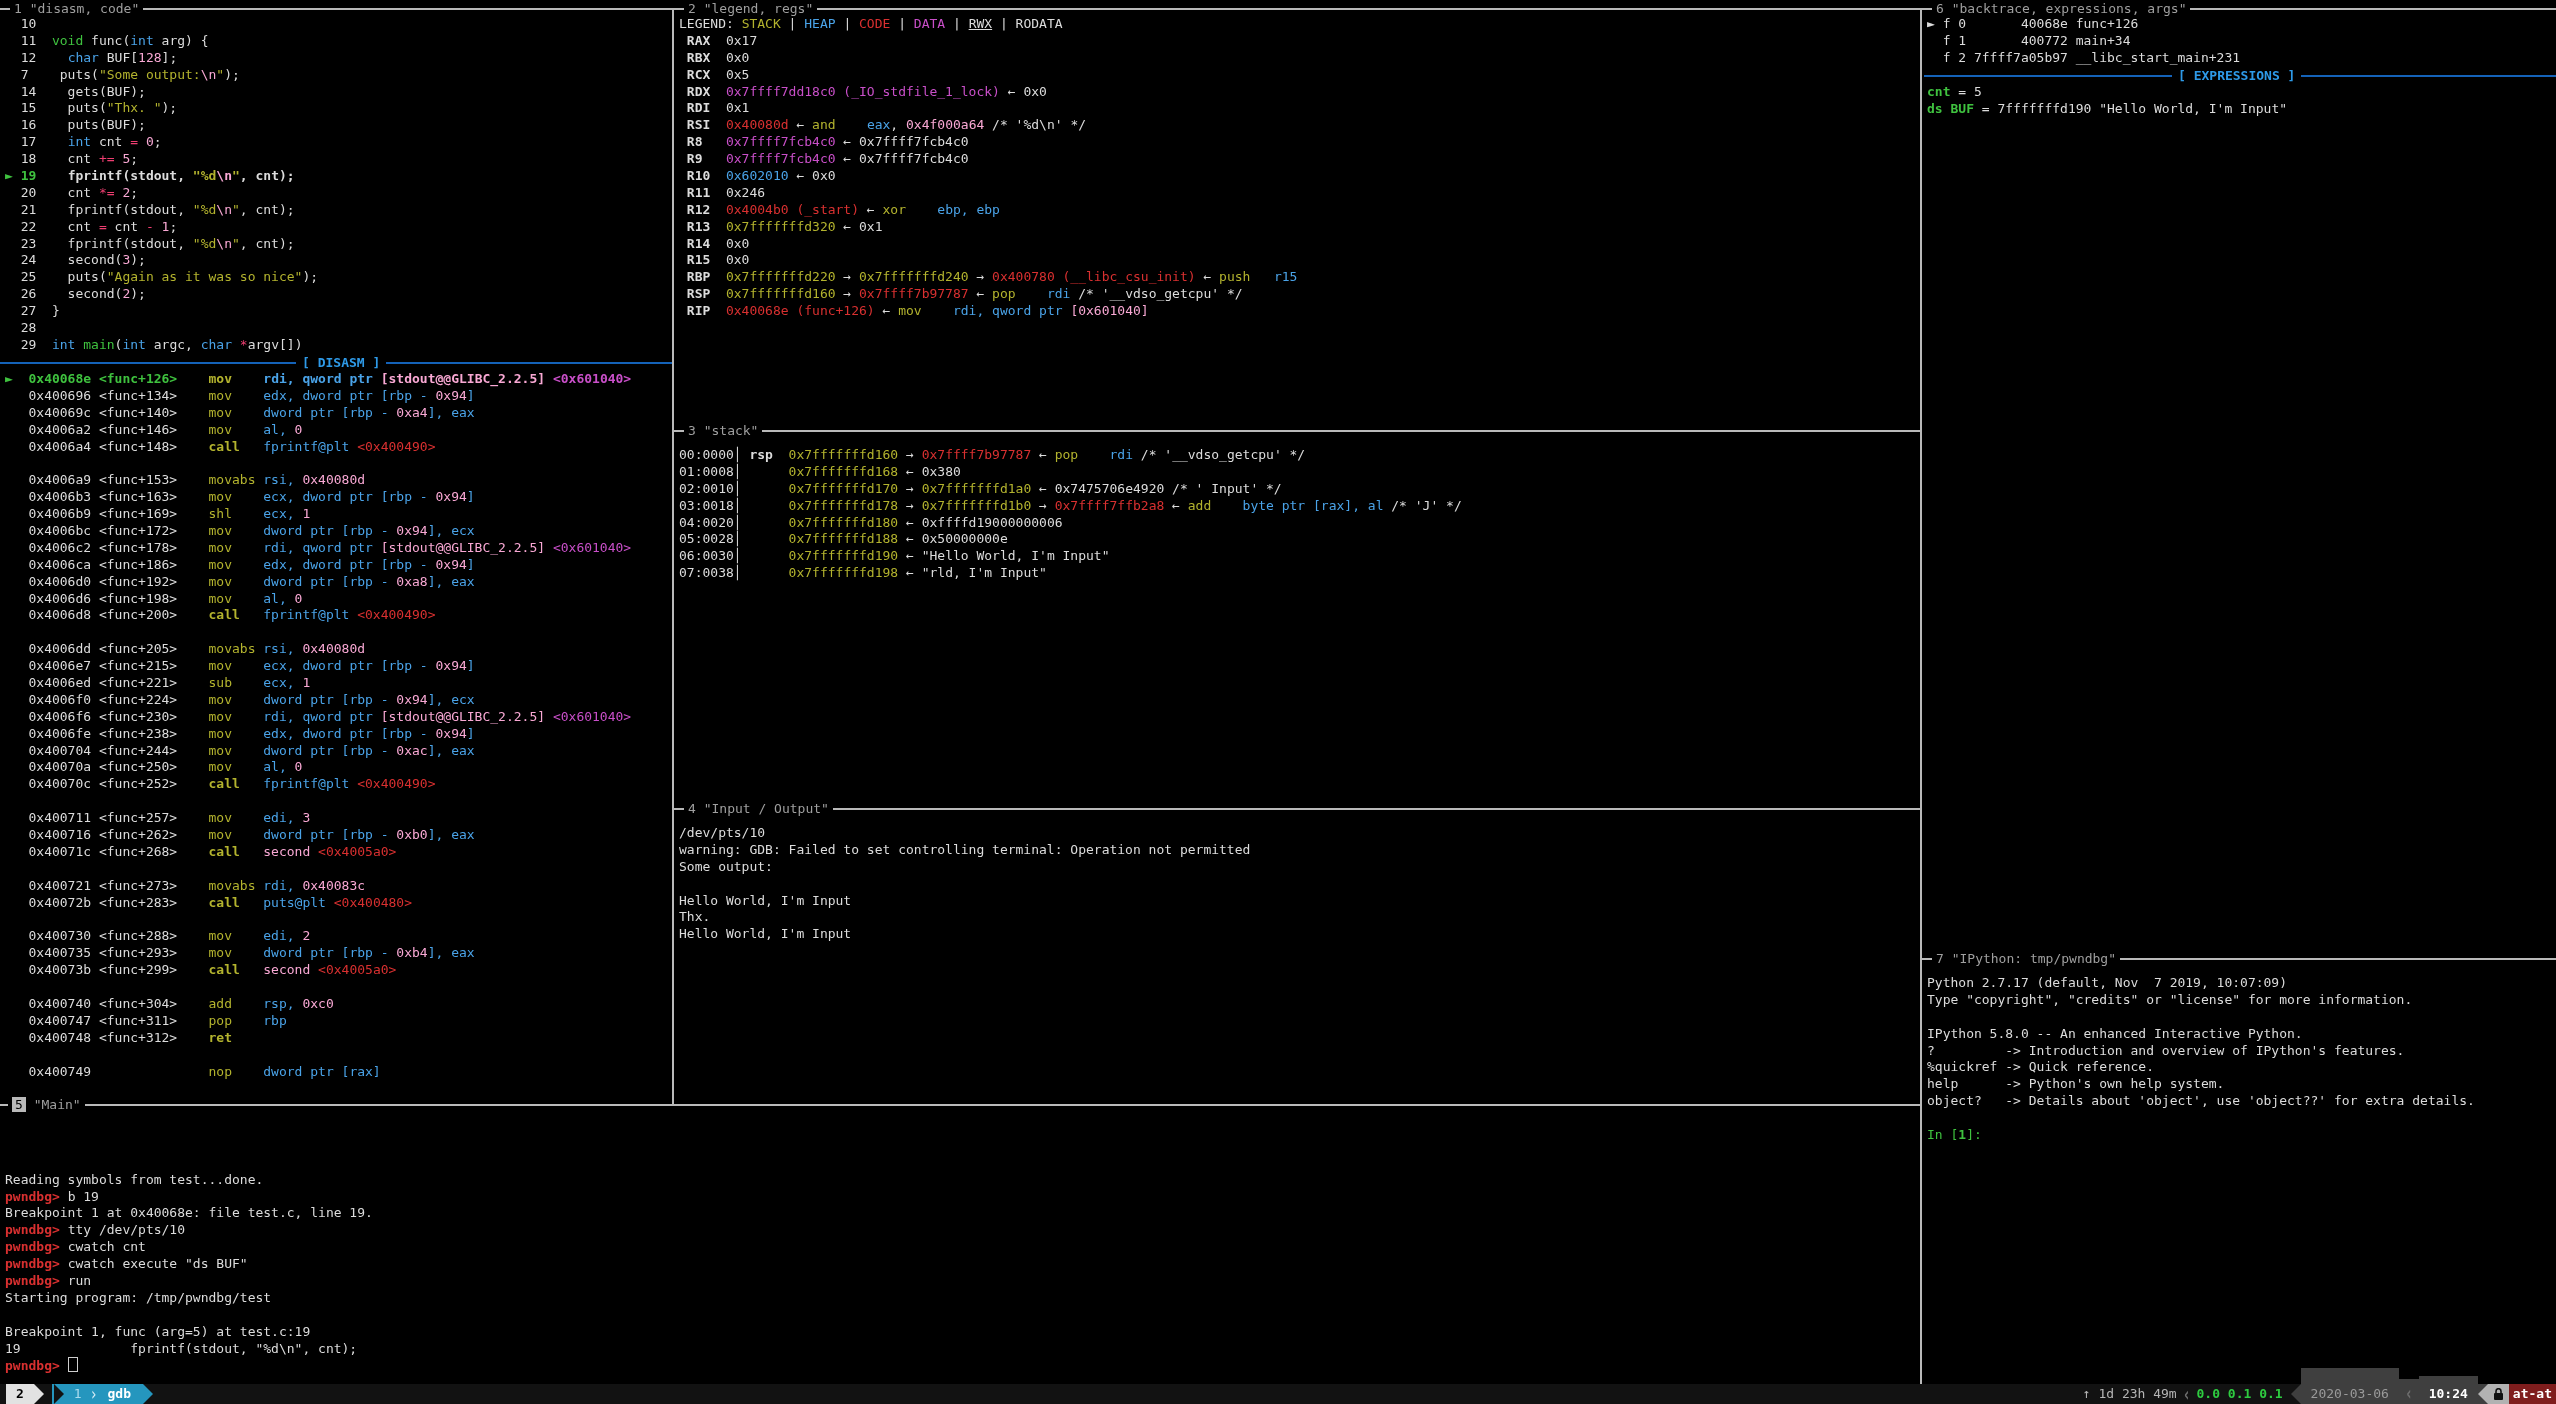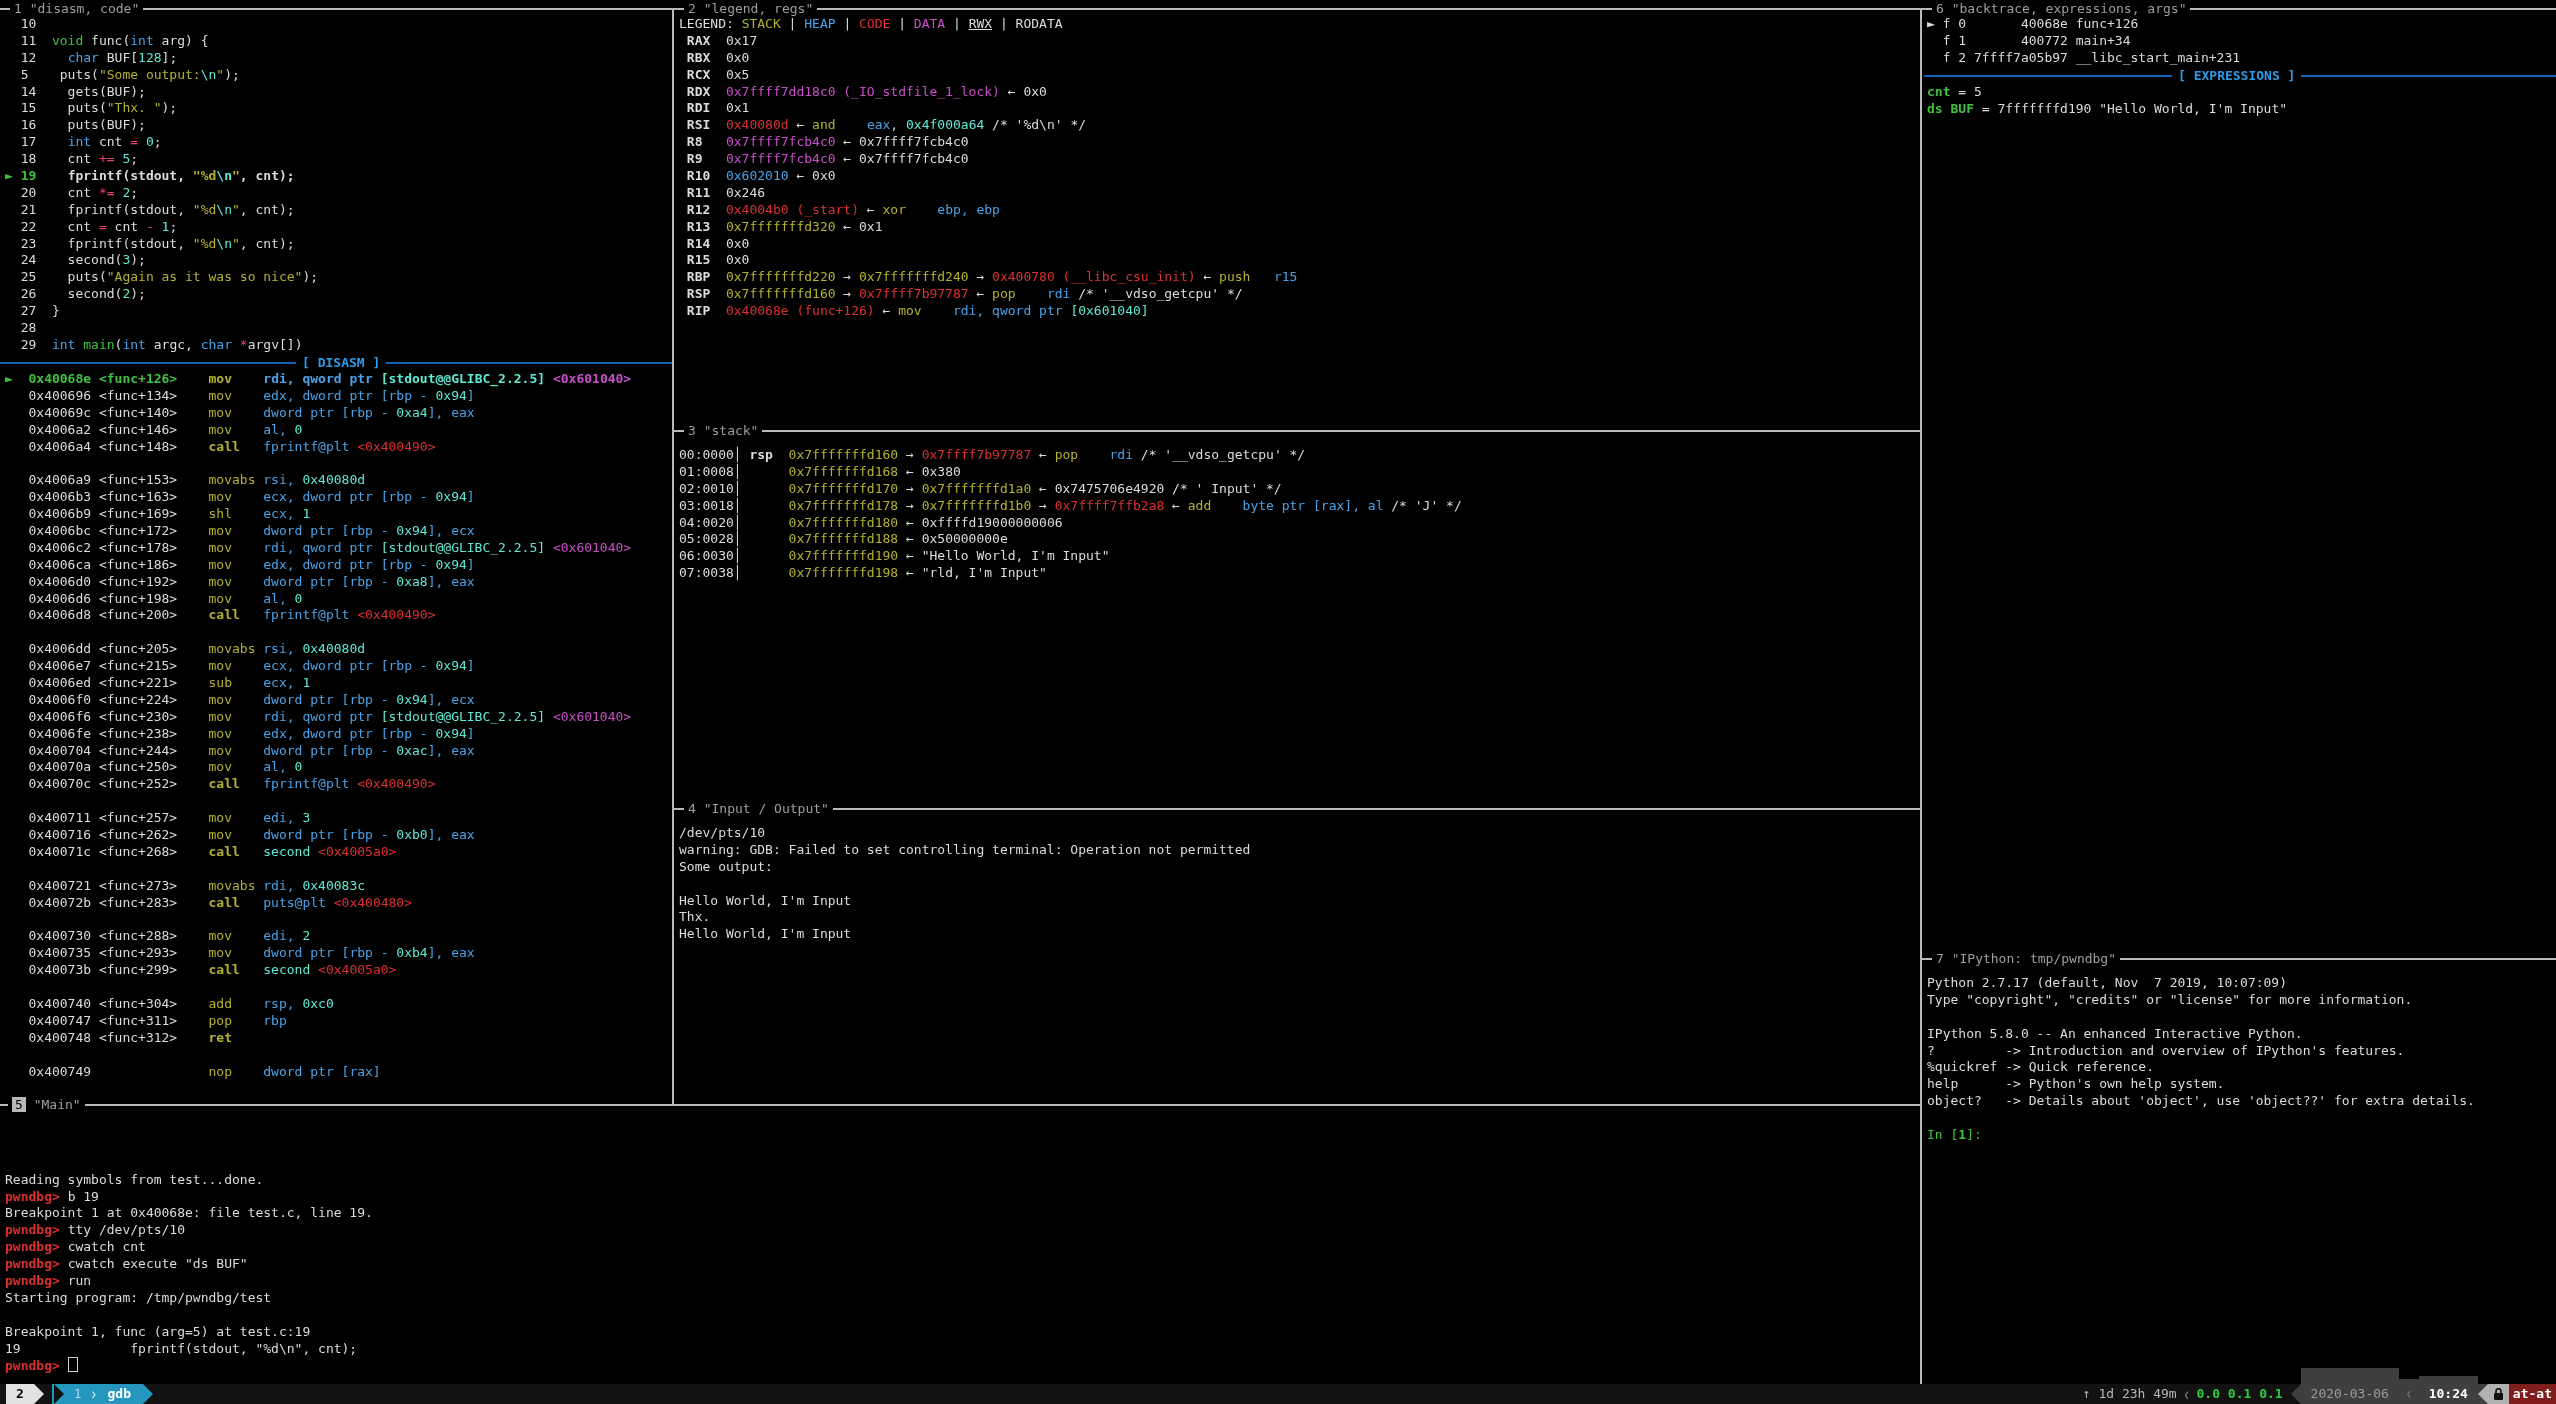--- a/index.html
+++ b/index.html
@@ -2,21 +2,21 @@
 <html><head>
 <meta charset="utf-8">
 <style>
   html,body{margin:0;padding:0;background:#000;}
   body{width:2556px;height:1404px;position:relative;overflow:hidden;
        font-family:"DejaVu Sans Mono",monospace;font-size:13px;color:#dcdcdc;}
   .row{height:16.9px;line-height:16.9px;white-space:pre;}
   .seg{white-space:pre;}
   .bold{font-weight:bold;}
   .c-w{color:#dcdcdc}.c-b{color:#4aa3e8}.c-y{color:#b3b32e}.c-r{color:#d93030}
-  .c-g{color:#3fc23f}.c-v{color:#5eead4}.c-m{color:#c94fc9}.c-pk{color:#ef3e71}
+  .c-g{color:#3fc23f}.c-v{color:#f9a8d4}.c-m{color:#c94fc9}.c-pk{color:#ef3e71}
   .c-ul{color:#dcdcdc;text-decoration:underline}
   .c-cur{display:inline-block;width:8px;height:13px;border:1px solid #cfcfcf;vertical-align:-2px}
   .lines{position:absolute;}
   .hline{position:absolute;height:0;border-top:2px solid #b9b9b9;}
   .vline{position:absolute;width:0;border-left:2px solid #b9b9b9;}
   .blue{border-top:2px solid #1462b8;}
   .plabel{position:absolute;background:#000;color:#9f9f9f;padding:0 4px;height:17px;line-height:17px;white-space:pre;}
   .blabel{position:absolute;background:#000;color:#2e9ae8;padding:0 6px;height:17px;line-height:17px;font-weight:bold;white-space:pre;}
   .inv{background:#b9b9b9;color:#000;padding:0 3px;}
   
@@ -46,21 +46,21 @@
 <span class="plabel" style="left:684px;top:422px;">3 "stack"</span>
 <span class="plabel" style="left:684px;top:800px;">4 "Input / Output"</span>
 <span class="plabel" style="left:8px;top:1096px;"><span class="inv">5</span><span> "Main"</span></span>
 <span class="plabel" style="left:1932px;top:950px;">7 "IPython: tmp/pwndbg"</span>
 
 <div style="position:absolute;left:0;top:0;width:672px;height:1104px;">
   <div class="lines" style="left:5px;top:16px;">
       <div class="row"><span class="seg c-w">  10</span></div>
       <div class="row"><span class="seg c-w">  11  </span><span class="seg c-g">void</span><span class="seg c-w"> func(</span><span class="seg c-b">int</span><span class="seg c-w"> arg) {</span></div>
       <div class="row"><span class="seg c-w">  12    </span><span class="seg c-b">char</span><span class="seg c-w"> BUF[</span><span class="seg c-v">128</span><span class="seg c-w">];</span></div>
-      <div class="row"><span class="seg c-w">  5    puts(</span><span class="seg c-y">"Some output:</span><span class="seg c-v">\n</span><span class="seg c-y">"</span><span class="seg c-w">);</span></div>
+      <div class="row"><span class="seg c-w">  7    puts(</span><span class="seg c-y">"Some output:</span><span class="seg c-v">\n</span><span class="seg c-y">"</span><span class="seg c-w">);</span></div>
       <div class="row"><span class="seg c-w">  14    gets(BUF);</span></div>
       <div class="row"><span class="seg c-w">  15    puts(</span><span class="seg c-y">"Thx. "</span><span class="seg c-w">);</span></div>
       <div class="row"><span class="seg c-w">  16    puts(BUF);</span></div>
       <div class="row"><span class="seg c-w">  17    </span><span class="seg c-b">int</span><span class="seg c-w"> cnt </span><span class="seg c-pk">=</span><span class="seg c-w"> </span><span class="seg c-v">0</span><span class="seg c-w">;</span></div>
       <div class="row"><span class="seg c-w">  18    cnt </span><span class="seg c-pk">+=</span><span class="seg c-w"> </span><span class="seg c-v">5</span><span class="seg c-w">;</span></div>
       <div class="row"><span class="seg c-g bold">► </span><span class="seg c-g bold">19</span><span class="seg c-w bold">    </span><span class="seg c-w bold">fprintf(stdout, </span><span class="seg c-y bold">"%d</span><span class="seg c-v bold">\n</span><span class="seg c-y bold">"</span><span class="seg c-w bold">, cnt);</span></div>
       <div class="row"><span class="seg c-w">  20    cnt </span><span class="seg c-pk">*=</span><span class="seg c-w"> </span><span class="seg c-v">2</span><span class="seg c-w">;</span></div>
       <div class="row"><span class="seg c-w">  21    fprintf(stdout, </span><span class="seg c-y">"%d</span><span class="seg c-v">\n</span><span class="seg c-y">"</span><span class="seg c-w">, cnt);</span></div>
       <div class="row"><span class="seg c-w">  22    cnt </span><span class="seg c-pk">=</span><span class="seg c-w"> cnt </span><span class="seg c-pk">-</span><span class="seg c-w"> </span><span class="seg c-v">1</span><span class="seg c-w">;</span></div>
       <div class="row"><span class="seg c-w">  23    fprintf(stdout, </span><span class="seg c-y">"%d</span><span class="seg c-v">\n</span><span class="seg c-y">"</span><span class="seg c-w">, cnt);</span></div>

